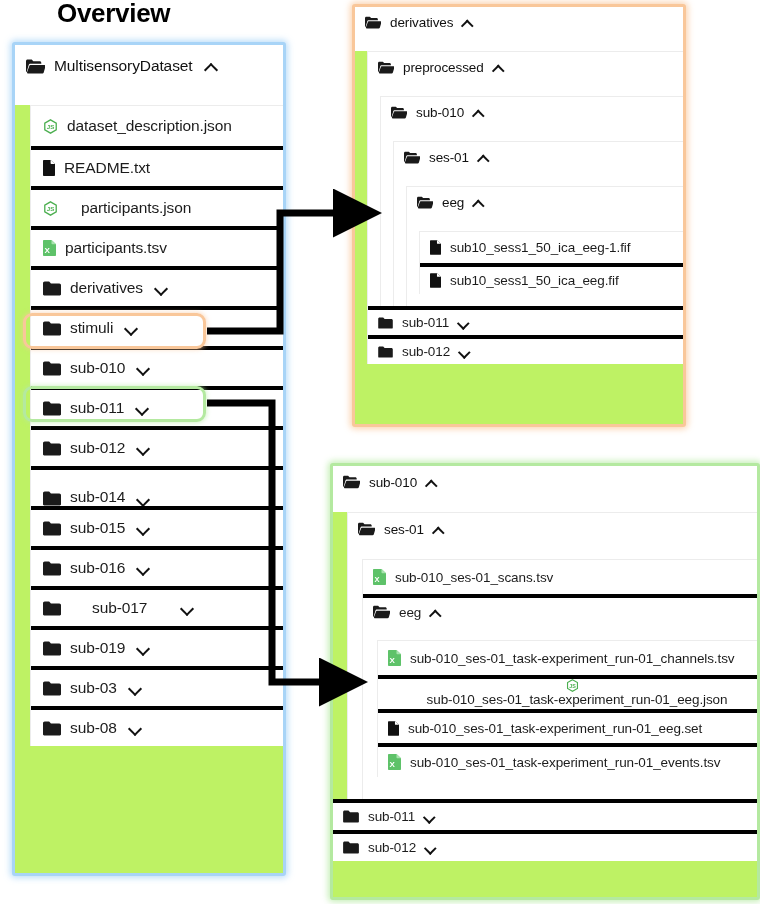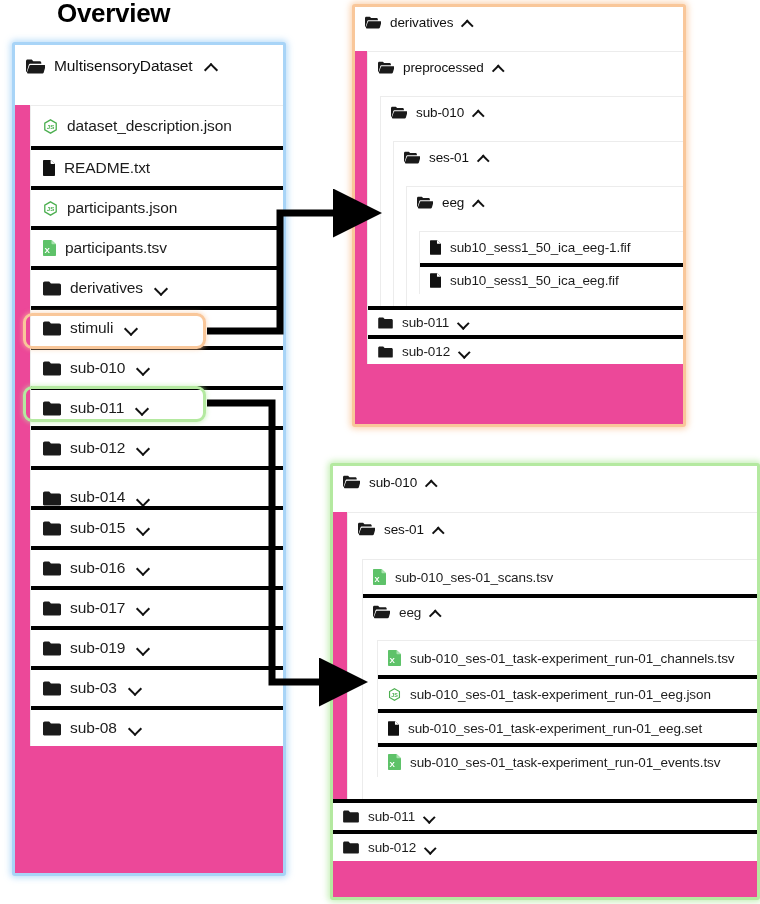--- a/index.html
+++ b/index.html
@@ -20,21 +20,21 @@
     letter-spacing: -0.3px;
     white-space: nowrap;
   }
   #title-overview { left: 57px;  top: -2px;  font-size: 26px; }
   #title-pre      { left: 487px; top: 15px;  font-size: 27px; }
   #title-raw      { left: 643px; top: 477px; font-size: 27px; }
 
   
   .panel {
     position: absolute;
-    background: #ec4899;
+    background: #bef264;
     border-radius: 3px;
   }
   .panel.blue   { border: 3px solid #a8d4f7; box-shadow: 0 0 6px 2px rgba(168,212,247,0.75); }
   .panel.orange { border: 3px solid #f9c79a; box-shadow: 0 0 6px 2px rgba(249,199,154,0.75); }
   .panel.green  { border: 3px solid #b4e9a0; box-shadow: 0 0 6px 2px rgba(180,233,160,0.75); }
 
   #panel-overview { left: 12px;  top: 42px;  width: 274px; height: 834px; }
   #panel-pre      { left: 352px; top: 4px;   width: 334px; height: 423px; }
   #panel-raw      { left: 330px; top: 463px; width: 430px; height: 437px; }
   .node-children-boxed {
@@ -150,21 +150,21 @@
             </div>
             <div class="row" style="height: 40px; padding-left: 12px;">
               <span class="ico">
                 <svg width="12" height="16" viewBox="0 0 12 16">
                   <path d="M1 0h6.6L12 4v11c0 .55-.45 1-1 1H1c-.55 0-1-.45-1-1V1C0 .45.45 0 1 0z" fill="#111111"></path>
                   <path d="M7.6 0L12 4H8.3c-.4 0-.7-.3-.7-.7V0z" fill="#ffffff"></path>
                 </svg>
               </span>
               <span class="label">README.txt</span>
             </div>
-            <div class="row" style="height: 40px; padding-left: 12px;">
+            <div class="row" style="height: 40px; padding-left: 12px; gap: 14px;">
               <span class="ico">
                 <svg width="15" height="15" viewBox="0 0 16 16">
                   <path d="M8 .9l6.1 3.5v7.2L8 15.1 1.9 11.6V4.4L8 .9z" fill="none" stroke="#4caf50" stroke-width="1.4"></path>
                   <text x="8" y="10.9" font-family="Liberation Sans, sans-serif" font-size="6.6" font-weight="bold" fill="#4caf50" text-anchor="middle">JS</text>
                 </svg>
               </span>
               <span class="label">participants.json</span>
             </div>
             <div class="row" style="height: 40px; padding-left: 12px;">
               <span class="ico">
@@ -241,21 +241,21 @@
             </div>
             <div class="row" style="height: 40px; padding-left: 12px;">
               <span class="ico">
                 <svg width="18" height="15" viewBox="0 0 17 14">
                   <path d="M0 2.1C0 1.2.7.5 1.6.5h4.2l1.7 1.8h7.9c.9 0 1.6.7 1.6 1.6v8.5c0 .6-.5 1.1-1.1 1.1H1.1C.5 13.5 0 13 0 12.4V2.1z" fill="#1a1a1a"></path>
                 </svg>
               </span>
               <span class="label">sub-016</span>
               <span class="chev"></span>
             </div>
-            <div class="row" style="height: 40px; padding-left: 12px;">
+            <div class="row" style="height: 40px; padding-left: 12px; gap: 22px;">
               <span class="ico">
                 <svg width="18" height="15" viewBox="0 0 17 14">
                   <path d="M0 2.1C0 1.2.7.5 1.6.5h4.2l1.7 1.8h7.9c.9 0 1.6.7 1.6 1.6v8.5c0 .6-.5 1.1-1.1 1.1H1.1C.5 13.5 0 13 0 12.4V2.1z" fill="#1a1a1a"></path>
                 </svg>
               </span>
               <span class="label">sub-017</span>
               <span class="chev"></span>
             </div>
             <div class="row" style="height: 40px; padding-left: 12px;">
               <span class="ico">
@@ -467,21 +467,21 @@
                 <div class="row no-line" style="height: 34px; padding-left: 10px;">
                   <span class="ico">
                     <svg width="13" height="16" viewBox="0 0 13 16">
                       <path d="M1 0h7.5L13 4.3V15c0 .55-.45 1-1 1H1c-.55 0-1-.45-1-1V1C0 .45.45 0 1 0z" fill="#5ec269"></path>
                       <path d="M8.5 0L13 4.3H9.2c-.4 0-.7-.3-.7-.7V0z" fill="#a8e3ae"></path>
                       <text x="4.2" y="13.2" font-family="Liberation Sans, sans-serif" font-size="8" font-weight="bold" fill="#ffffff" text-anchor="middle">X</text>
                     </svg>
                   </span>
                   <span class="label sm">sub-010_ses-01_task-experiment_run-01_channels.tsv</span>
                 </div>
-                <div class="row" style="height: 34px; padding-left: 10px;">
+                <div class="row" style="height: 34px; padding-left: 10px; flex-direction: column;">
                   <span class="ico">
                     <svg width="13" height="13" viewBox="0 0 16 16">
                       <path d="M8 .9l6.1 3.5v7.2L8 15.1 1.9 11.6V4.4L8 .9z" fill="none" stroke="#4caf50" stroke-width="1.4"></path>
                       <text x="8" y="10.9" font-family="Liberation Sans, sans-serif" font-size="6.6" font-weight="bold" fill="#4caf50" text-anchor="middle">JS</text>
                     </svg>
                   </span>
                   <span class="label sm">sub-010_ses-01_task-experiment_run-01_eeg.json</span>
                 </div>
                 <div class="row" style="height: 34px; padding-left: 10px;">
                   <span class="ico">

